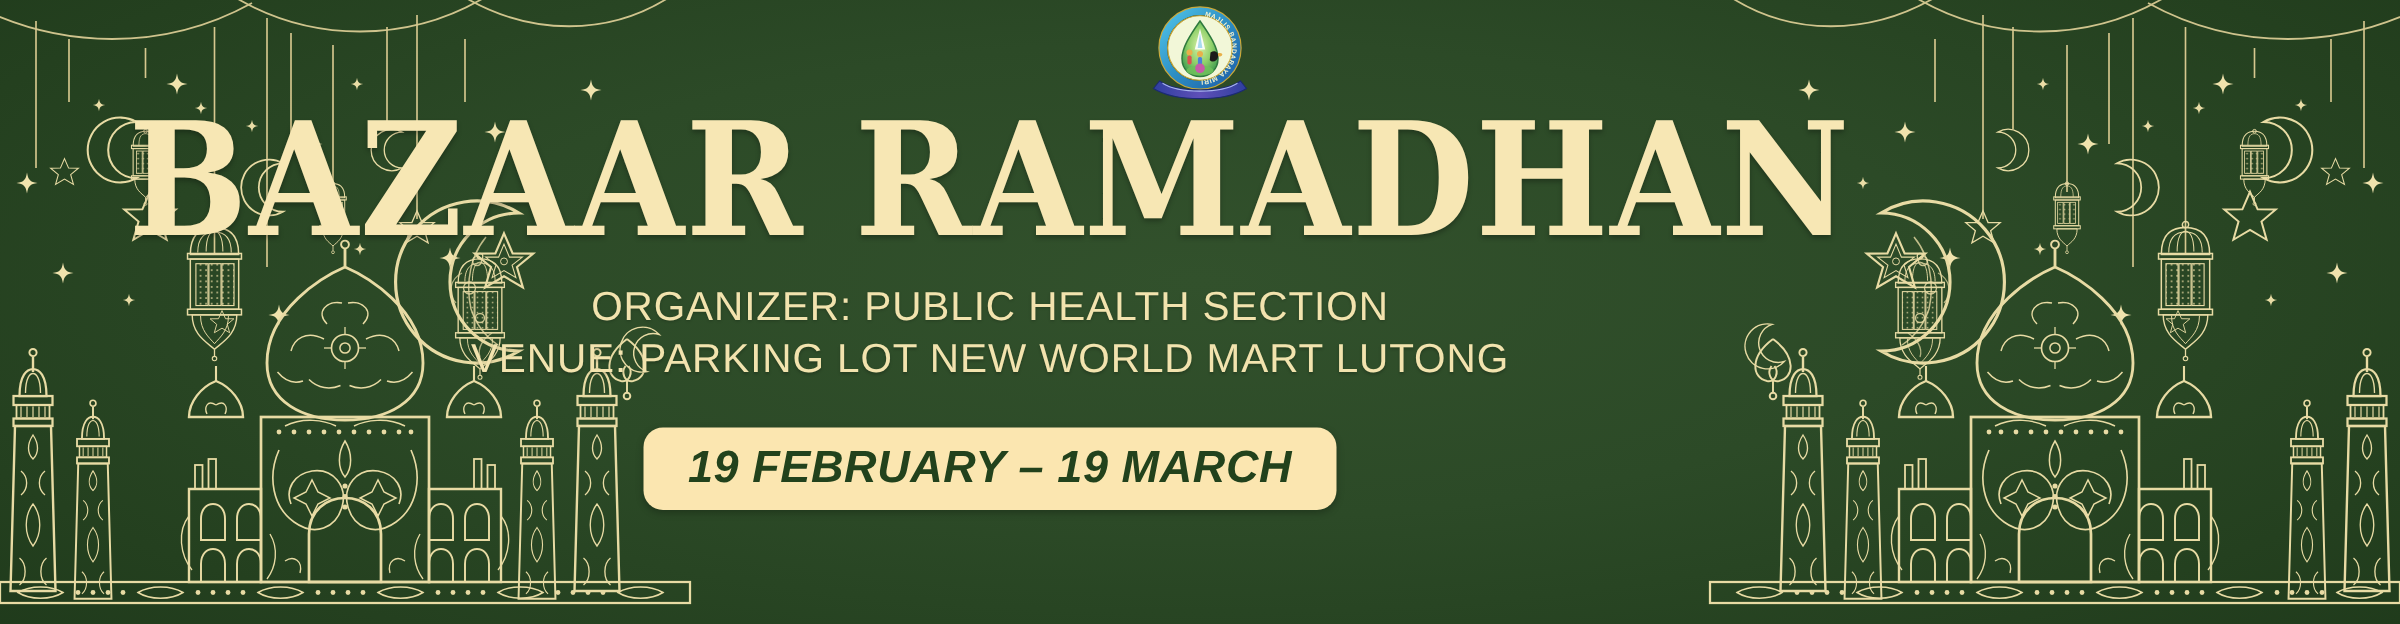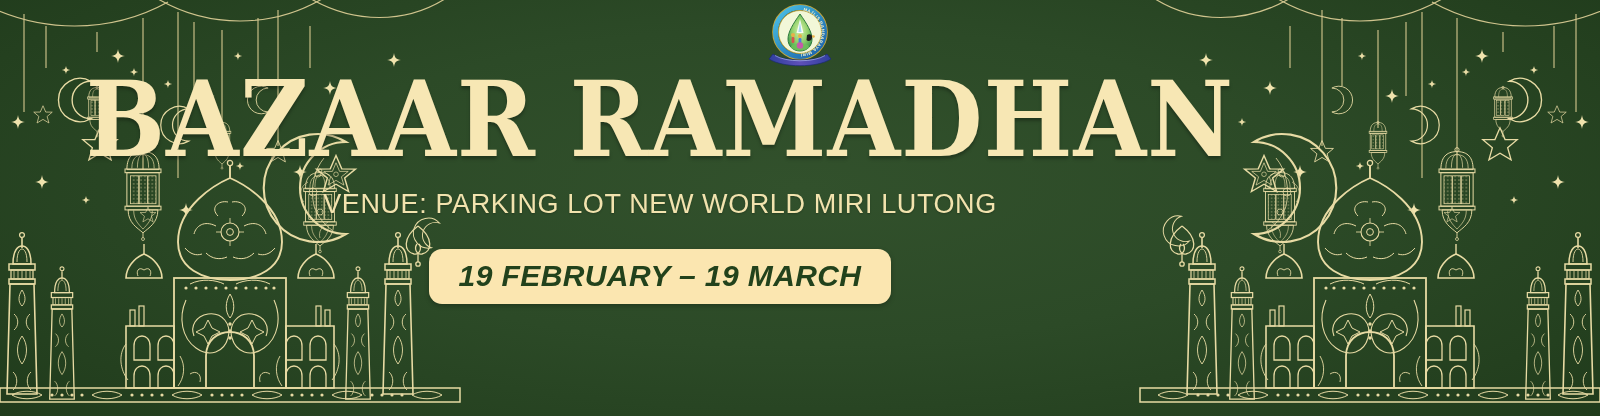--- a/index.html
+++ b/index.html
@@ -594,19 +594,20 @@
       <path d="M18,53.5 C29,60.5 57,60.5 68,53.5" fill="none" stroke="#a9b6ee" stroke-width="0.7"></path>
       <text x="43" y="60.5" font-size="3.6" text-anchor="middle" fill="#e6ebff" font-family="'Liberation Sans',sans-serif"></text>
     </svg>
   </div>
 
   <div class="content">
 
     <div class="title">BAZAAR RAMADHAN</div>
 
     <div class="sub-block">
-      <div class="sub-line">VENUE: PARKING LOT NEW WORLD MIRI LUTONG</div>
+      <div class="sub-line">ORGANIZER: PUBLIC HEALTH SECTION</div>
+      <div class="sub-line">VENUE: PARKING LOT NEW WORLD MART LUTONG</div>
     </div>
 
     <div class="date-badge">19 FEBRUARY – 19 MARCH</div>
   </div>
 
 </div>
 
 </body></html>

